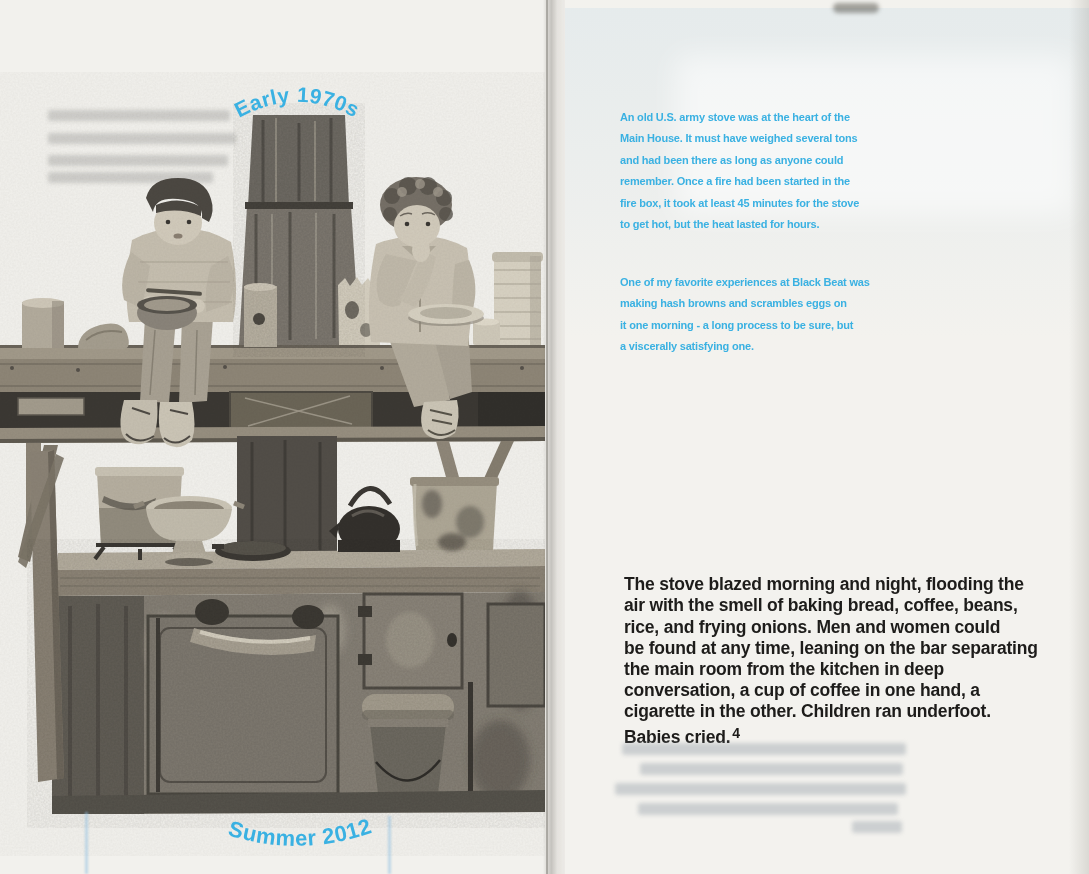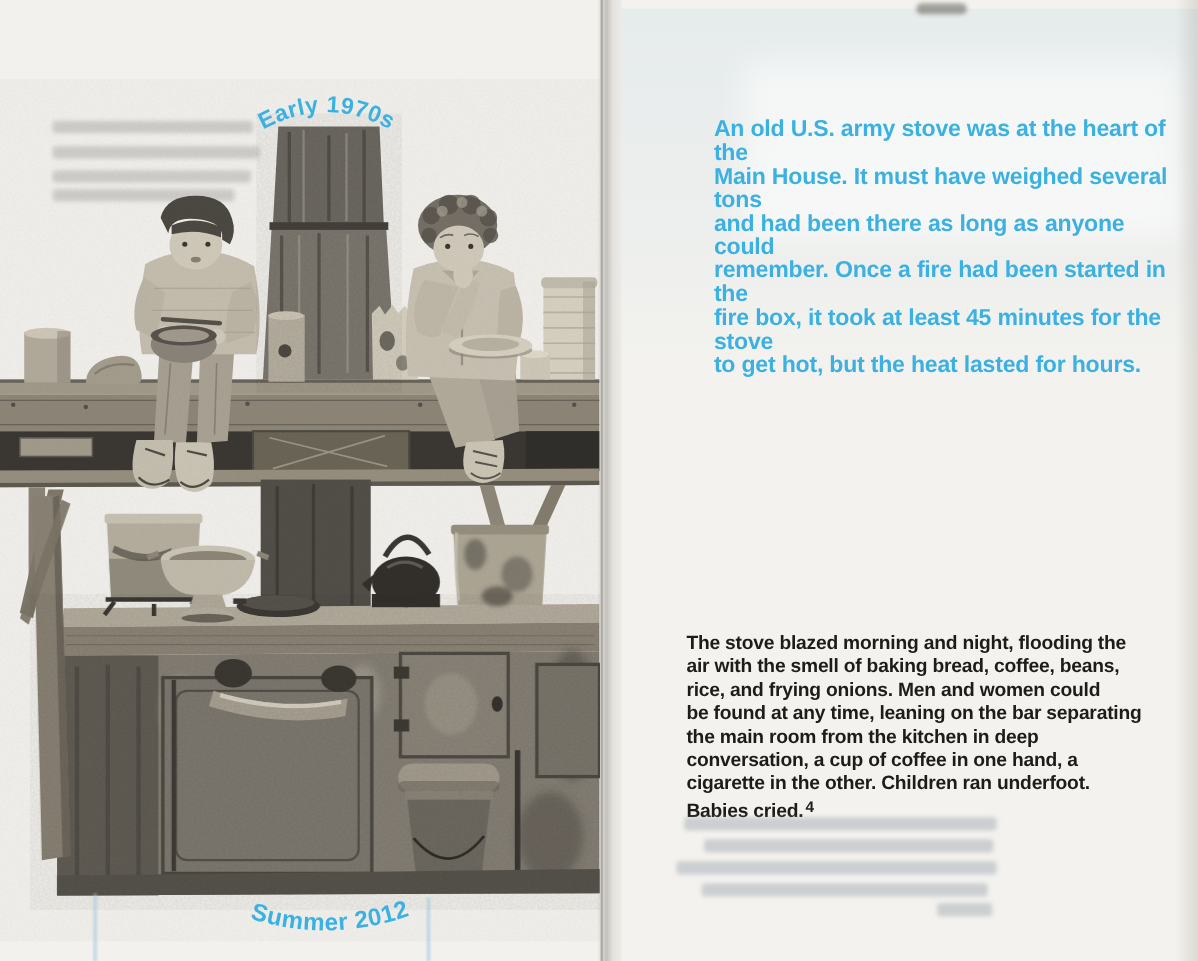--- a/index.html
+++ b/index.html
@@ -17,21 +17,21 @@
   .spine{position:absolute;left:543px;top:0;width:26px;height:874px;
          background:linear-gradient(90deg,rgba(80,78,72,0) 0%,rgba(80,78,72,.28) 32%,rgba(130,128,120,.12) 55%,rgba(80,78,72,0) 100%);}
   .spine-line{position:absolute;left:546px;top:0;width:2px;height:874px;background:rgba(80,78,70,.35);}
   
   .edge-strip{position:absolute;right:0;top:0;width:20px;height:874px;
               background:linear-gradient(90deg,rgba(130,128,118,0),rgba(130,128,118,.22));}
   .smudge{position:absolute;left:268px;top:3px;width:46px;height:10px;border-radius:5px;
           background:rgba(95,92,85,.55);filter:blur(2px);}
   
   .para{position:absolute;font-weight:bold;white-space:pre-line;letter-spacing:-0.2px;}
-  .para-cyan{color:#3ab1e2;font-size:21px;line-height:21.4px;margin-left:29px;}
+  .para-cyan{color:#3ab1e2;font-size:11px;line-height:21.4px;}
   .p1{left:55px;top:107px;width:430px;}
   .p2{left:55px;top:272px;width:440px;}
   .para-black{color:#1d1c1a;font-size:17.5px;line-height:21.2px;}
   .p3{left:59px;top:553px;width:440px;}
   .p3 span{white-space:pre-line;margin-top:16px;}
   .fn{font-size:14px;vertical-align:5px;margin-left:2px;}
   
   .gline{position:absolute;border-radius:3px;filter:blur(2px);}
   .ghost-left .gline{background:rgba(150,150,146,.38);height:11px;}
   .ghost-right .gline{background:rgba(150,160,170,.42);height:12px;}
@@ -382,20 +382,24 @@
     <div class="tint2"></div>
     <div class="smudge"></div>
 
     <div class="para para-cyan p1">An old U.S. army stove was at the heart of the
 Main House. It must have weighed several tons
 and had been there as long as anyone could
 remember. Once a fire had been started in the
 fire box, it took at least 45 minutes for the stove
 to get hot, but the heat lasted for hours.</div>
 
+    <div class="para para-cyan p2">One of my favorite experiences at Black Beat was
+making hash browns and scrambles eggs on
+it one morning - a long process to be sure, but
+a viscerally satisfying one.</div>
 
     <div class="para para-black p3">
       <span>The stove blazed morning and night, flooding the
 air with the smell of baking bread, coffee, beans,
 rice, and frying onions. Men and women could
 be found at any time, leaning on the bar separating
 the main room from the kitchen in deep
 conversation, a cup of coffee in one hand, a
 cigarette in the other. Children ran underfoot.
 Babies cried.</span><span class="fn">4</span>

